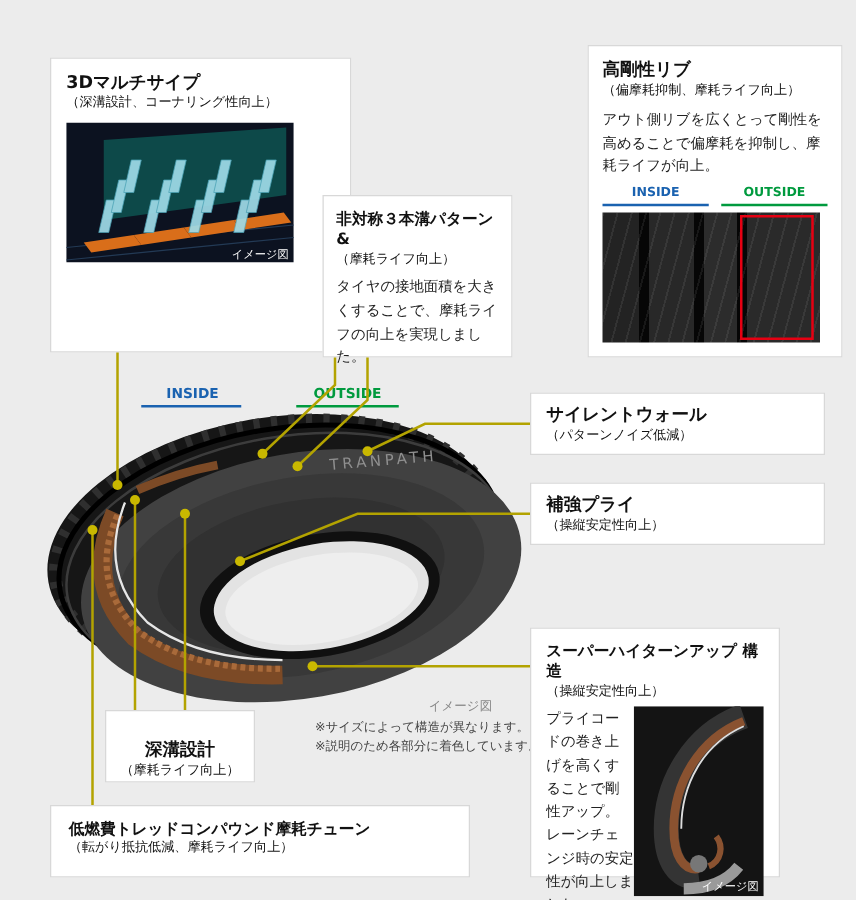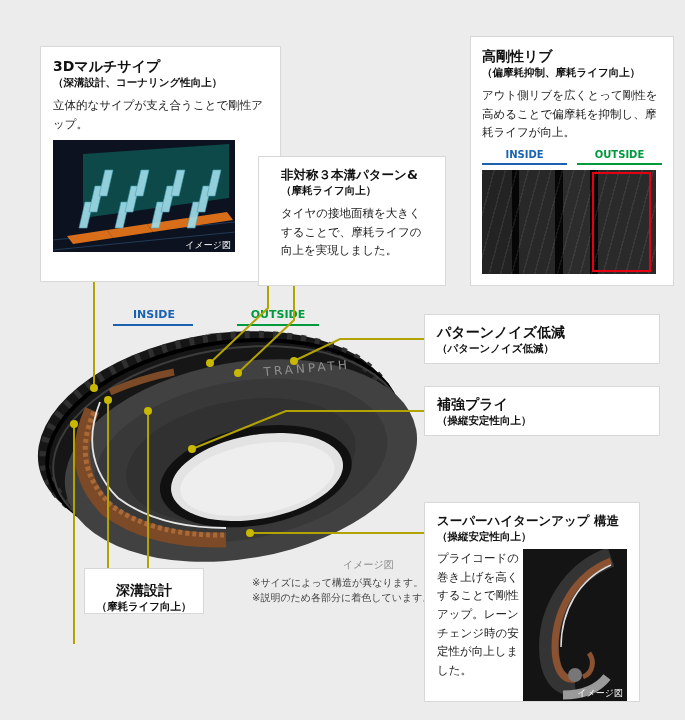--- a/index.html
+++ b/index.html
@@ -3,43 +3,43 @@
 <meta charset="utf-8">
 <style>
   *{margin:0;padding:0;box-sizing:border-box}
   html,body{width:685px;height:720px}
   body{background:#ececec;font-family:"DejaVu Sans","Liberation Sans",sans-serif;position:relative;overflow:hidden;color:#1a1a1a}
   .stage{position:absolute;left:0;top:0;width:685px;height:720px}
 
   .box{position:absolute;background:#fff;border:1px solid #d8d8d8;z-index:2}
   .title{font-size:14px;font-weight:bold;color:#111;line-height:1.3}
   .title.sm{font-size:12.5px}
-  .subtitle{font-size:10.5px;font-weight:bold;color:#111;line-height:1.5}
+  .subtitle{font-size:10.5px;font-weight:normal;color:#111;line-height:1.5}
   .bodytext{font-size:11.5px;color:#222;line-height:1.62;margin-top:5px}
 
   .b1{left:40px;top:46px;width:241px;height:236px;padding:10px 12px}
   .b1 .img{margin-top:7px;position:relative;width:182px;height:112px}
   .b2{left:470px;top:36px;width:204px;height:250px;padding:10px 11px}
   .io-row{display:flex;gap:10px;margin-top:7px}
   .io-col{flex:1;text-align:center;font-size:10px;font-weight:bold;padding-bottom:3px}
   .io-in{color:#1a62b0;border-bottom:2px solid #1a62b0}
   .io-out{color:#009a3e;border-bottom:2px solid #009a3e}
   .b2 .img{margin-top:5px;position:relative;width:174px;height:104px}
   .tread{background:
       repeating-linear-gradient(105deg, rgba(255,255,255,.07) 0 1.5px, transparent 1.5px 11px),
       linear-gradient(90deg,#232323 0 17%,#060606 17% 21.5%,#282828 21.5% 42%,#060606 42% 46.5%,#2c2c2c 46.5% 62%,#060606 62% 66.5%,#2a2a2a 66.5% 100%)}
   .redbox{position:absolute;left:63%;top:2px;width:34%;bottom:2px;border:2px solid #e60012}
-  .b3{left:258px;top:156px;width:188px;height:130px;padding:10px 22px}
+  .b3{left:258px;top:156px;width:152px;height:130px;padding:10px 10px}
   .b4{left:424px;top:314px;width:236px;height:50px;padding:8px 12px}
   .b5{left:424px;top:386px;width:236px;height:50px;padding:8px 12px}
-  .b6{left:424px;top:502px;width:216px;height:200px;padding:10px 12px}
+  .b6{left:424px;top:502px;width:200px;height:200px;padding:10px 12px}
   .b6 .row{display:flex;gap:0;margin-top:4px}
   .b6 .txt{width:104px;font-size:11.5px;color:#222;line-height:1.62}
   .b6 .img{width:104px;height:150px;position:relative}
-  .b7{left:84px;top:568px;width:120px;height:46px;padding:12px 4px;text-align:center}
+  .b7{left:84px;top:568px;width:120px;height:58px;padding:22px 4px;text-align:center}
   .b8{left:40px;top:644px;width:336px;height:58px;padding:10px 14px}
 
   .main-io{position:absolute;z-index:2;font-weight:bold;font-size:11px;text-align:center}
   .main-io-line{position:absolute;height:2px;z-index:2}
   #io-in{left:115px;top:308px;width:78px;color:#1a62b0}
   #io-in-line{left:113px;top:324px;width:80px;background:#1a62b0}
   #io-out{left:238px;top:308px;width:80px;color:#009a3e}
   #io-out-line{left:237px;top:324px;width:82px;background:#009a3e}
 
   .note-imagelabel{position:absolute;left:343px;top:558px;font-size:10px;color:#888;z-index:2}
@@ -82,21 +82,20 @@
 
   <div class="note-imagelabel">イメージ図</div>
   <div class="notes">
     <div>※サイズによって構造が異なります。</div>
     <div>※説明のため各部分に着色しています。</div>
   </div>
 
   <div class="box b1">
     <div class="title">3Dマルチサイプ</div>
     <div class="subtitle">（深溝設計、コーナリング性向上）</div>
-    <div class="bodytext">立体的なサイプが支え合うことで剛性アップ。</div>
     <div class="img">
       <svg viewBox="0 0 182 112" width="182" height="112">
         <rect width="182" height="112" fill="#0c1220"></rect>
         <polygon points="30,14 176,4 176,58 30,78" fill="#0e9e86" opacity="0.4"></polygon>
         <g stroke="#233a55" stroke-width="1">
           <line x1="0" y1="100" x2="182" y2="82"></line>
           <line x1="0" y1="110" x2="182" y2="92"></line>
         </g>
         <g fill="#d96e1a">
           <polygon points="14,96 54,90 60,98 20,104"></polygon>
@@ -136,21 +135,21 @@
     </div>
   </div>
 
   <div class="box b3">
     <div class="title sm">非対称３本溝パターン&amp;</div>
     <div class="subtitle">（摩耗ライフ向上）</div>
     <div class="bodytext">タイヤの接地面積を大きくすることで、摩耗ライフの向上を実現しました。</div>
   </div>
 
   <div class="box b4">
-    <div class="title">パターンノイズ低減</div>
+    <div class="title">サイレントウォール</div>
     <div class="subtitle">（パターンノイズ低減）</div>
   </div>
 
   <div class="box b5">
     <div class="title">補強プライ</div>
     <div class="subtitle">（操縦安定性向上）</div>
   </div>
 
   <div class="box b6">
     <div class="title sm">スーパーハイターンアップ 構造</div>
@@ -170,20 +169,24 @@
         </svg>
       </div>
     </div>
   </div>
 
   <div class="box b7">
     <div class="title">深溝設計</div>
     <div class="subtitle">（摩耗ライフ向上）</div>
   </div>
 
+  <div class="box b8">
+    <div class="title sm">低燃費トレッドコンパウンド摩耗チューン</div>
+    <div class="subtitle">（転がり抵抗低減、摩耗ライフ向上）</div>
+  </div>
 
   <svg id="connector-svg" viewBox="0 0 685 720">
     <g stroke="#b3a300" stroke-width="2" fill="none">
       <path d="M 94 282 L 94 388"></path>
       <path d="M 268 286 L 268 308 L 210 363"></path>
       <path d="M 294 286 L 294 320 L 238 373"></path>
       <path d="M 424 339 L 340 339 L 294 361"></path>
       <path d="M 424 411 L 286 411 L 192 449"></path>
       <path d="M 424 533 L 250 533"></path>
       <path d="M 108 400 L 108 568"></path>

